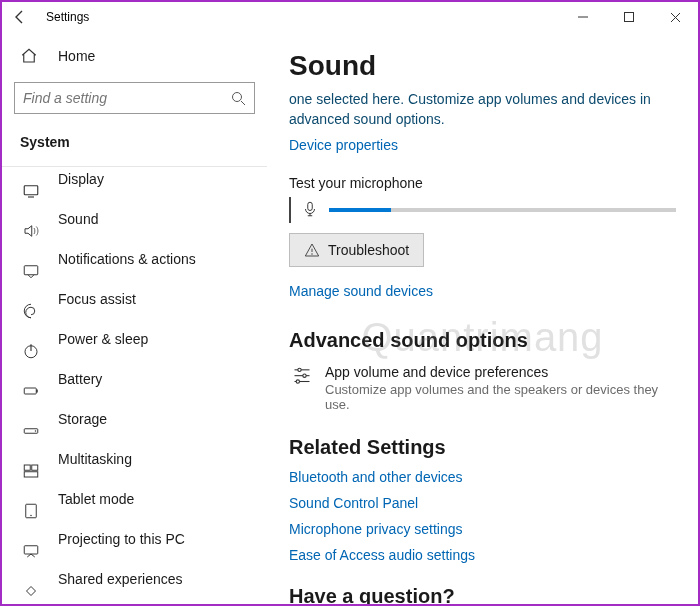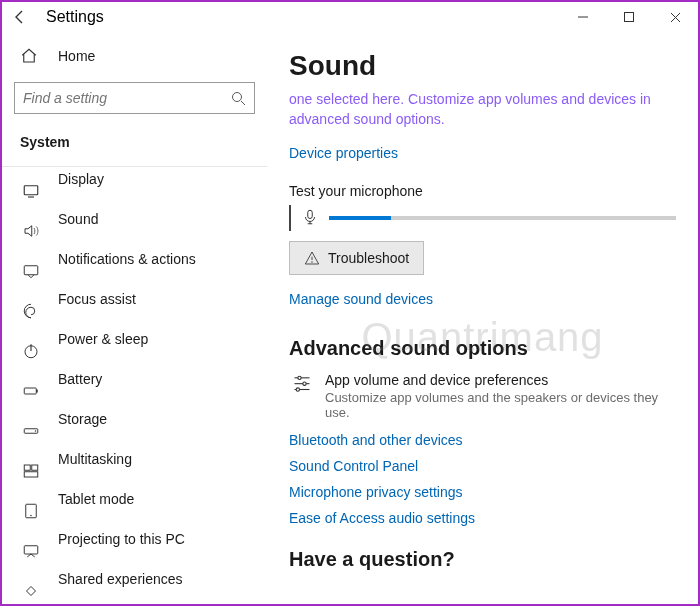--- a/index.html
+++ b/index.html
@@ -18,21 +18,21 @@
     flex-direction: column;
     overflow: hidden;
     background: #fff;
   }
   
   .titlebar {
     height: 30px;
     display: flex;
     align-items: center;
     padding: 0 0 0 10px;
-    font-size: 16px;
+    font-size: 12px;
     color: #000;
     flex: 0 0 auto;
   }
   .titlebar .back {
     margin-right: 18px;
     display: flex; align-items: center;
   }
   .titlebar svg { display: block; }
   .win-controls {
     margin-left: auto;
@@ -111,23 +111,22 @@
     padding: 8px 22px 0 22px;
     position: relative;
     overflow: hidden;
   }
   .main h1 {
     font-weight: 600;
     font-size: 28px;
     margin: 10px 0 8px 0;
   }
   .main .subtext {
-    color: #8b5cf6;
+    color: #0c4a6e;
     line-height: 1.4;
-    margin-bottom: 8px;
   }
   .link {
     color: #0066b4;
     cursor: default;
     margin: 8px 0;
     display: inline-block;
   }
   .section-label {
     margin-top: 14px;
     margin-bottom: 6px;
@@ -396,20 +395,21 @@
               <line x1="3" y1="21" x2="21" y2="21" stroke="#333" stroke-width="1.3"></line>
               <circle cx="7" cy="21" r="2" fill="#fff" stroke="#333" stroke-width="1.3"></circle>
             </svg>
         </span>
         <div class="acontent">
           <div class="adv-title">App volume and device preferences</div>
           <div class="adv-desc">Customize app volumes and the speakers or devices they use.</div>
         </div>
       </div>
 
+      <h2 class="section">Related Settings</h2>
       <div class="related-links">
         <span class="link">Bluetooth and other devices</span>
         <span class="link">Sound Control Panel</span>
         <span class="link">Microphone privacy settings</span>
         <span class="link">Ease of Access audio settings</span>
       </div>
 
       <h2 class="section">Have a question?</h2>
 
       <div class="watermark">Quantrimang</div>

